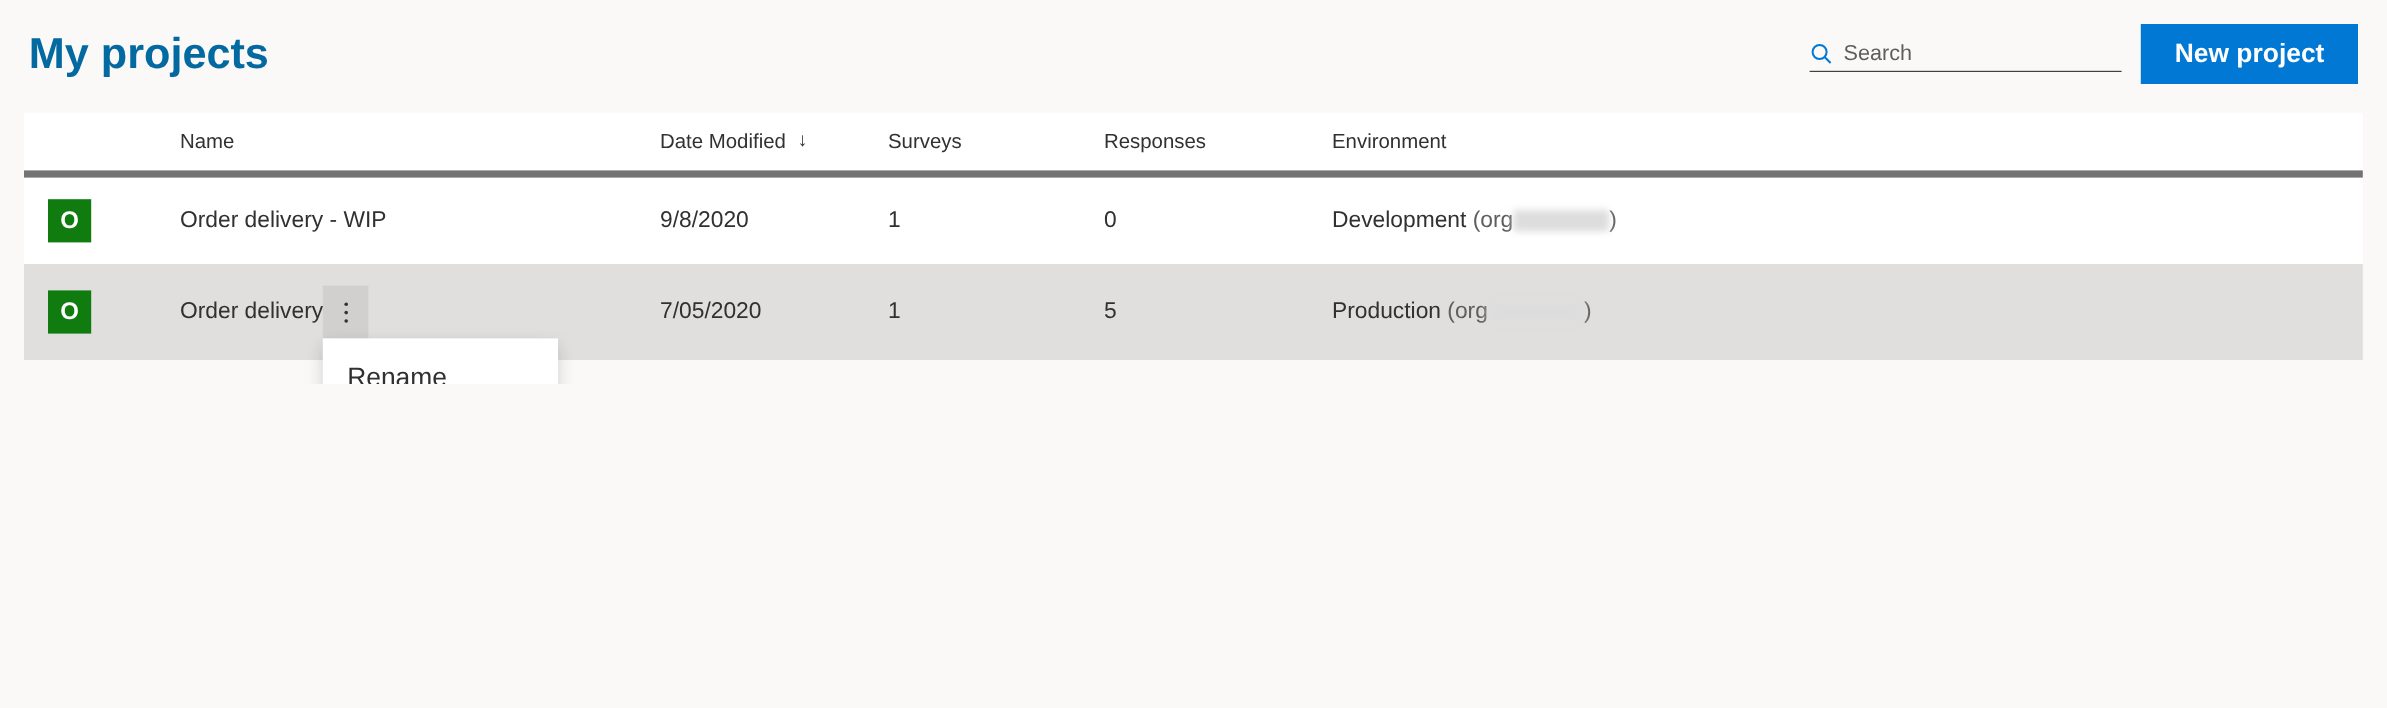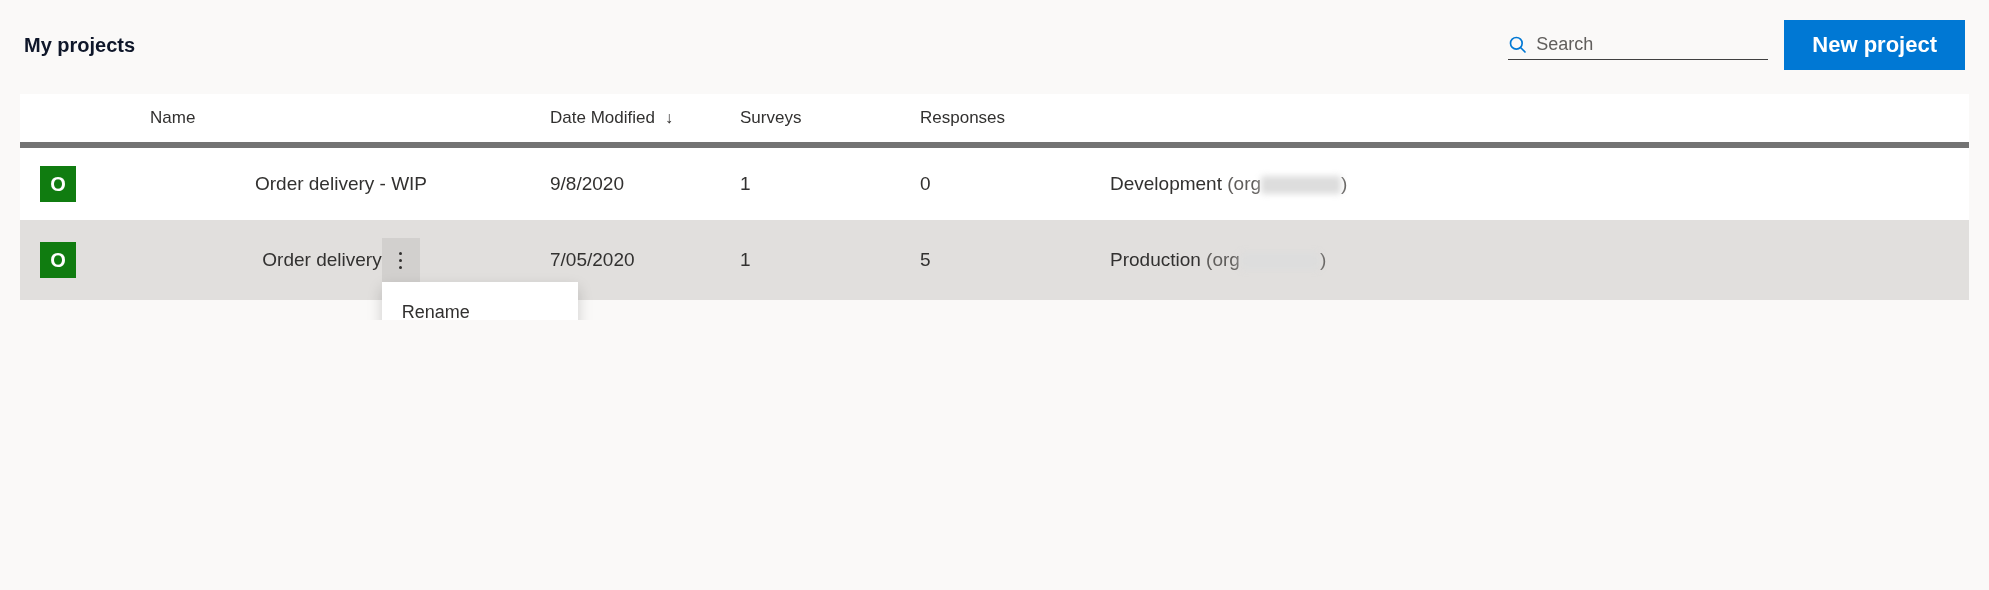--- a/index.html
+++ b/index.html
@@ -15,23 +15,23 @@
       padding: 20px;
     }
     .header-row {
       display: flex;
       align-items: center;
       justify-content: space-between;
       margin-bottom: 24px;
       padding: 0 4px;
     }
     .page-title {
-      font-size: 20px;
+      font-size: 36px;
       font-weight: 600;
-      color: #0f172a;
+      color: #0369a1;
     }
     .header-actions {
       display: flex;
       align-items: center;
       gap: 16px;
     }
     .search-box {
       display: flex;
       align-items: center;
       border-bottom: 1px solid #404040;
@@ -128,21 +128,21 @@
       justify-content: center;
       font-weight: 700;
       font-size: 20px;
       margin-left: 20px;
     }
     .row-name-cell {
       width: 400px;
       flex-shrink: 0;
       display: flex;
       align-items: center;
-      justify-content: center;
+      justify-content: flex-start;
       padding-right: 18px;
     }
     .more-btn {
       width: 38px;
       height: 44px;
       background: #d2d0ce;
       border: none;
       cursor: pointer;
       display: none;
       align-items: center;
@@ -187,21 +187,21 @@
       box-shadow: 0 6px 14px rgba(0,0,0,0.18);
       min-width: 196px;
       z-index: 10;
       padding: 8px 0;
     }
     .menu-wrapper {
       position: relative;
     }
     .menu-item {
       padding: 12px 20px;
-      font-size: 18px;
+      font-size: 22px;
       color: #323130;
       cursor: pointer;
       display: block;
     }
     .menu-item.highlighted {
       border: 3px solid #e81123;
       padding: 9px 17px;
       margin: 0 2px;
     }
   </style>
@@ -225,20 +225,21 @@
 <div class="table">
   <div class="table-header">
     <div class="col-icon"></div>
     <div class="col-name">Name</div>
     <div class="col-date">
       <span>Date Modified</span>
       <span class="sort-arrow">↓</span>
     </div>
     <div class="col-surveys">Surveys</div>
     <div class="col-responses">Responses</div>
+    <div class="col-env">Environment</div>
   </div>
 
   <div class="table-row">
     <div class="col-icon">
       <div class="project-icon">O</div>
     </div>
     <div class="row-name-cell">
       <span>Order delivery - WIP</span>
 
     </div>

